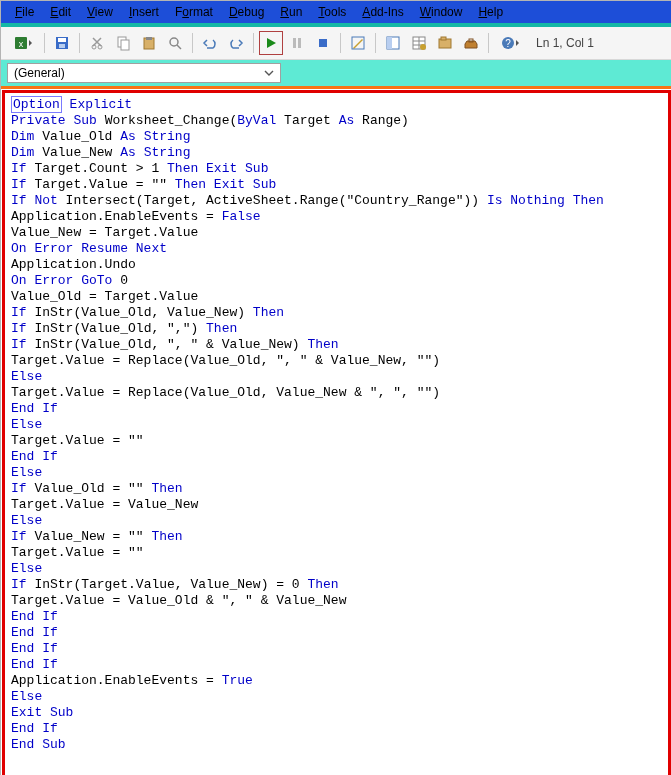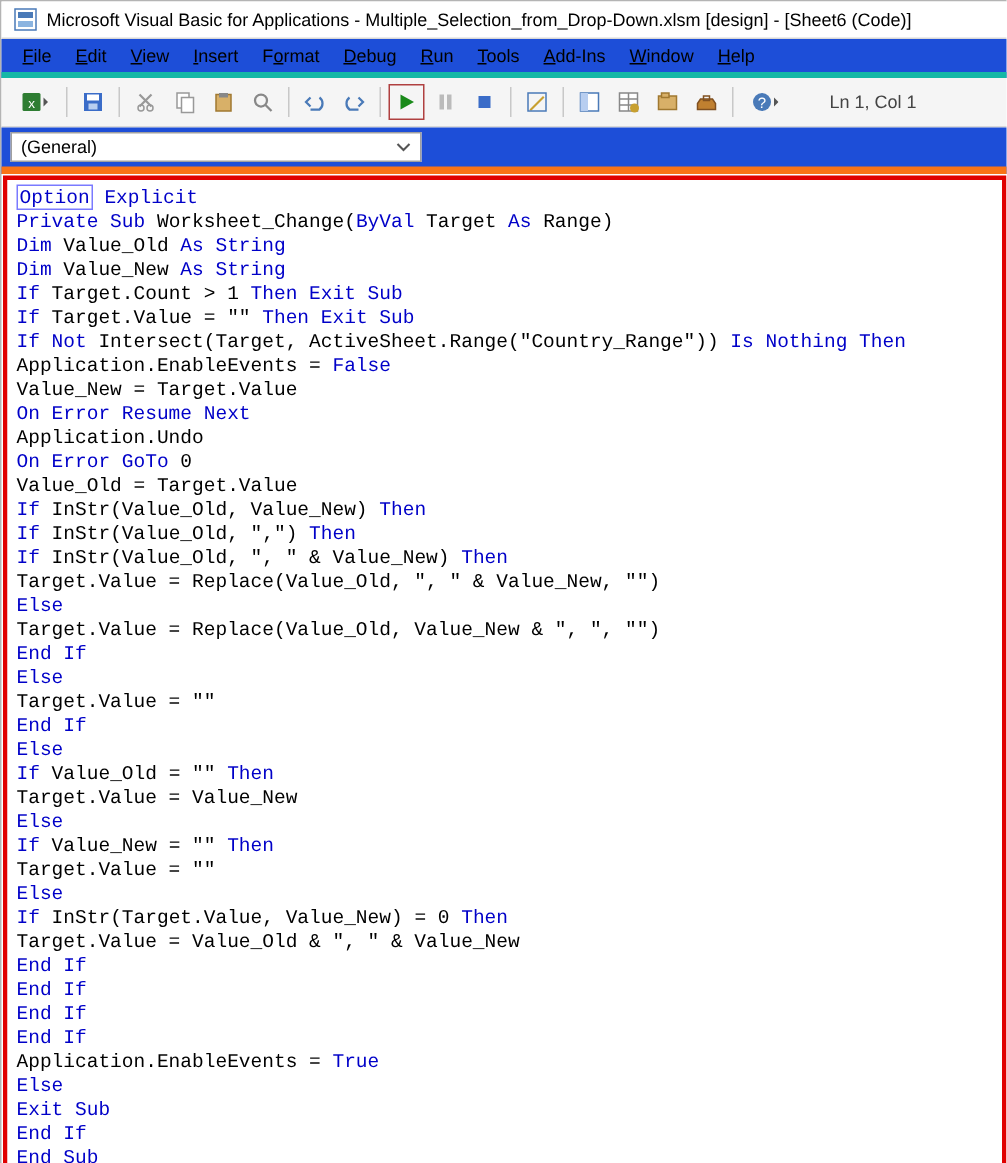--- a/index.html
+++ b/index.html
@@ -7,45 +7,37 @@
 .titlebar{background:#fff;border-bottom:1px solid #d8d8d8;padding:4px 8px;display:flex;align-items:center;gap:6px}
 .titlebar svg{flex:none}
 .title-text{white-space:nowrap;overflow:hidden}
 .menubar{background:#1d4ed8;border-bottom:4px solid #14b8a6;padding:2px 8px;display:flex;gap:4px}
 .menubar span{padding:2px 6px}
 .menubar span u{text-decoration:underline}
 .toolbar{background:#f5f5f5;border-bottom:1px solid #d8d8d8;padding:4px 6px;display:flex;align-items:center;gap:2px}
 .tb-btn{width:22px;height:22px;display:flex;align-items:center;justify-content:center;border:1px solid transparent}
 .tb-btn.dd{width:30px}
 .tb-sep{width:1px;height:20px;background:#c8c8c8;margin:0 3px}
-.tb-loc{margin-left:25px;color:#444}
-.dropdown-row{background:#1d4ed8;border-bottom:5px solid #f97316;padding:3px 6px}
+.tb-loc{margin-left:8px;color:#444}
+.dropdown-row{background:#5eead4;border-bottom:3px solid #f97316;padding:3px 6px}
 .dd-box{background:#fff;border:1px solid #a0a0a0;padding:2px 6px;font-size:12px;width:260px;display:flex;justify-content:space-between;align-items:center}
 .code-outer{border:3px solid #e00000;margin:1px}
 .code-scroll{height:746px;overflow:hidden;background:#fff}
 pre.code{margin:0;padding:4px 6px;font-family:Consolas,"Courier New",monospace;font-size:13px;line-height:16px;white-space:pre}
 .kw{color:#0000c8}
 .cursor{border:1px solid #7a7aff;padding:0 1px}
 .watermark{position:absolute;right:12px;bottom:6px;color:#bbb;font-size:10px}
 .wrap{position:relative}
 </style>
 </head>
 <body>
 
 <div class="wrap">
 <div class="window">
 
-  <div class="titlebar">
-    <svg width="16" height="16" viewBox="0 0 16 16">
-          <rect x="1" y="1" width="14" height="14" fill="#fff" stroke="#4a7ab8"></rect>
-          <rect x="3" y="3" width="10" height="4" fill="#4a7ab8"></rect>
-          <rect x="3" y="9" width="10" height="4" fill="#8bb4e0"></rect>
-        </svg>
-    <span class="title-text">Microsoft Visual Basic for Applications - Multiple_Selection_from_Drop-Down.xlsm [design] - [Sheet6 (Code)]</span>
-  </div>
 
   <div class="menubar">
     <span><u>F</u>ile</span>
     <span><u>E</u>dit</span>
     <span><u>V</u>iew</span>
     <span><u>I</u>nsert</span>
     <span>F<u>o</u>rmat</span>
     <span><u>D</u>ebug</span>
     <span><u>R</u>un</span>
     <span><u>T</u>ools</span>

